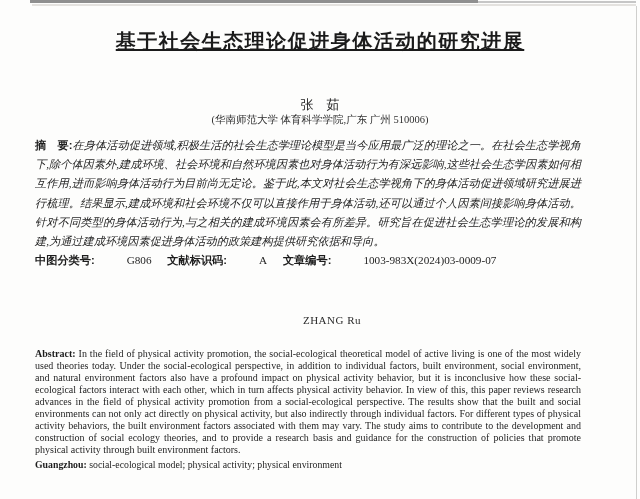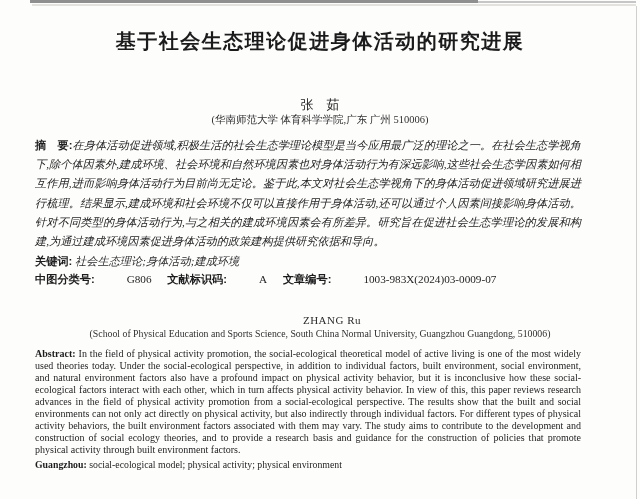--- a/index.html
+++ b/index.html
@@ -14,21 +14,21 @@
   }
   
   .scan-top-dark   { position:absolute; top:0;   left:30px;  width:448px; height:3px; background:#8f8f8f; }
   .scan-top-mid    { position:absolute; top:1px; left:478px; width:158px; height:2px; background:#c6c6c6; }
   .scan-top-light  { position:absolute; top:4px; left:32px;  width:604px; height:2px; background:#e4e2df; }
   .scan-right-edge { position:absolute; top:6px; left:636px; width:1px;   height:493px; background:#cfcfcd; }
 
   .cn-title {
     position:absolute; top:28px; left:0; width:100%;
     margin:0; text-align:center;
-    font-size:20px; font-weight:700; letter-spacing:1.5px; color:#1b1b1b;
+    font-size:20px; font-weight:700; letter-spacing:1.5px; color:#1b1b1b;text-decoration:underline;
   }
   .author-cn {
     position:absolute; top:96px; left:0; width:100%;
     text-align:center; font-size:13px; color:#262626;
   }
   .affil-cn {
     position:absolute; top:113px; left:0; width:100%;
     text-align:center; font-size:10.5px; color:#2f2f2f;
   }
   .cn-block { position:absolute; top:136px; left:35px; width:546px; }
@@ -72,33 +72,31 @@
 
   <h1 class="cn-title">基于社会生态理论促进身体活动的研究进展</h1>
 
   <div class="author-cn">张　茹</div>
 
   <div class="affil-cn">(华南师范大学 体育科学学院,广东 广州 510006)</div>
 
   <div class="cn-block">
     <p class="cn-abs"><span class="hei">摘　要:</span><span class="kai">在身体活动促进领域,积极生活的社会生态学理论模型是当今应用最广泛的理论之一。在社会生态学视角下,除个体因素外,建成环境、社会环境和自然环境因素也对身体活动行为有深远影响,这些社会生态学因素如何相互作用,进而影响身体活动行为目前尚无定论。鉴于此,本文对社会生态学视角下的身体活动促进领域研究进展进行梳理。结果显示,建成环境和社会环境不仅可以直接作用于身体活动,还可以通过个人因素间接影响身体活动。针对不同类型的身体活动行为,与之相关的建成环境因素会有所差异。研究旨在促进社会生态学理论的发展和构建,为通过建成环境因素促进身体活动的政策建构提供研究依据和导向。</span></p>
 
-    <div class="cn-kw"><span class="hei">关键词:</span> <span class="kai">社会生态理论;身体活动;建成环境</span></div>
 
     <div class="cn-meta">
       <span class="group"><span class="hei">中图分类号:</span><span class="val">G806</span></span>
       <span class="group"><span class="hei">文献标识码:</span><span class="val">A</span></span>
       <span class="group"><span class="hei">文章编号:</span><span class="val">1003-983X(2024)03-0009-07</span></span>
     </div>
   </div>
 
 
   <div class="en-author">ZHANG Ru</div>
 
-  <div class="en-affil">(School of Physical Education and Sports Science, South China Normal University, Guangzhou Guangdong, 510006)</div>
 
   <div class="en-block">
     <p class="en-abs"><span class="b">Abstract:</span> <span>In the field of physical activity promotion, the social-ecological theoretical model of active living is one of the most widely used theories today. Under the social-ecological perspective, in addition to individual factors, built environment, social environment, and natural environment factors also have a profound impact on physical activity behavior, but it is inconclusive how these social-ecological factors interact with each other, which in turn affects physical activity behavior. In view of this, this paper reviews research advances in the field of physical activity promotion from a social-ecological perspective. The results show that the built and social environments can not only act directly on physical activity, but also indirectly through individual factors. For different types of physical activity behaviors, the built environment factors associated with them may vary. The study aims to contribute to the development and construction of social ecology theories, and to provide a research basis and guidance for the construction of policies that promote physical activity through built environment factors.</span></p>
 
     <div class="en-kw"><span class="b">Guangzhou:</span> <span>social-ecological model; physical activity; physical environment</span></div>
   </div>
 
 </div>
 
 </body></html>

